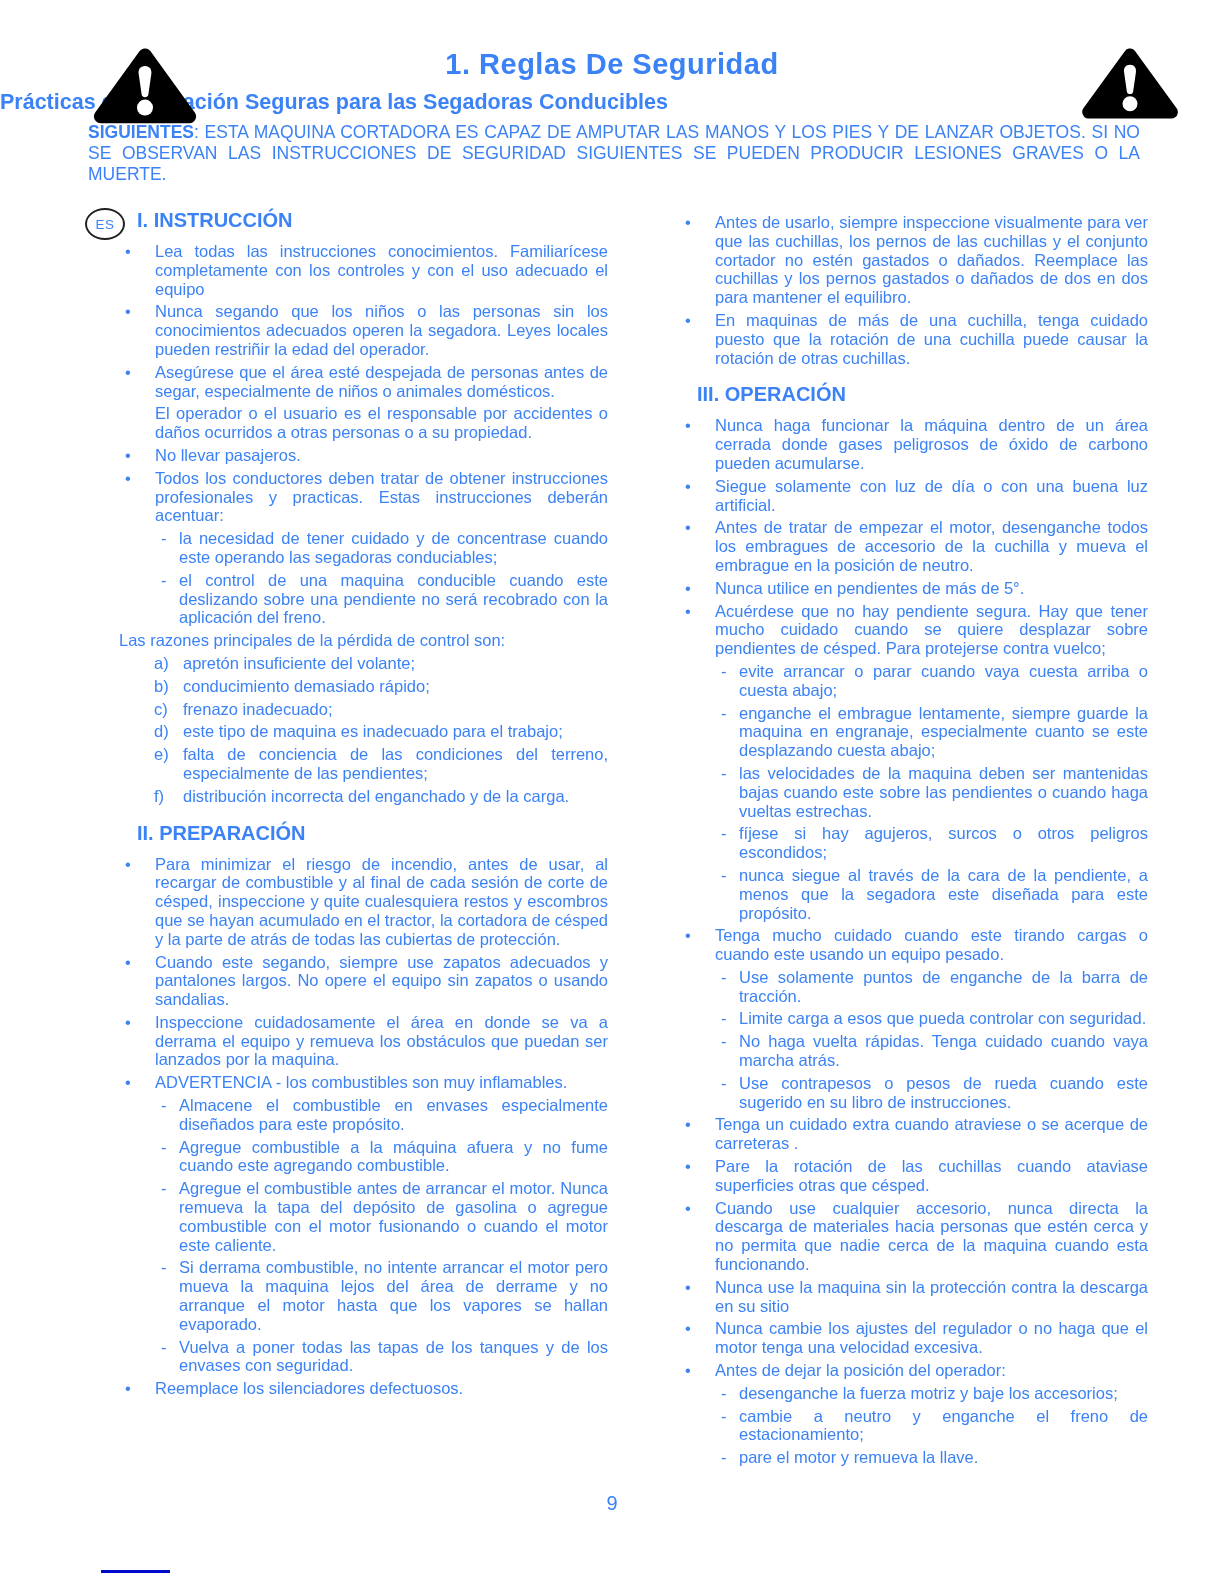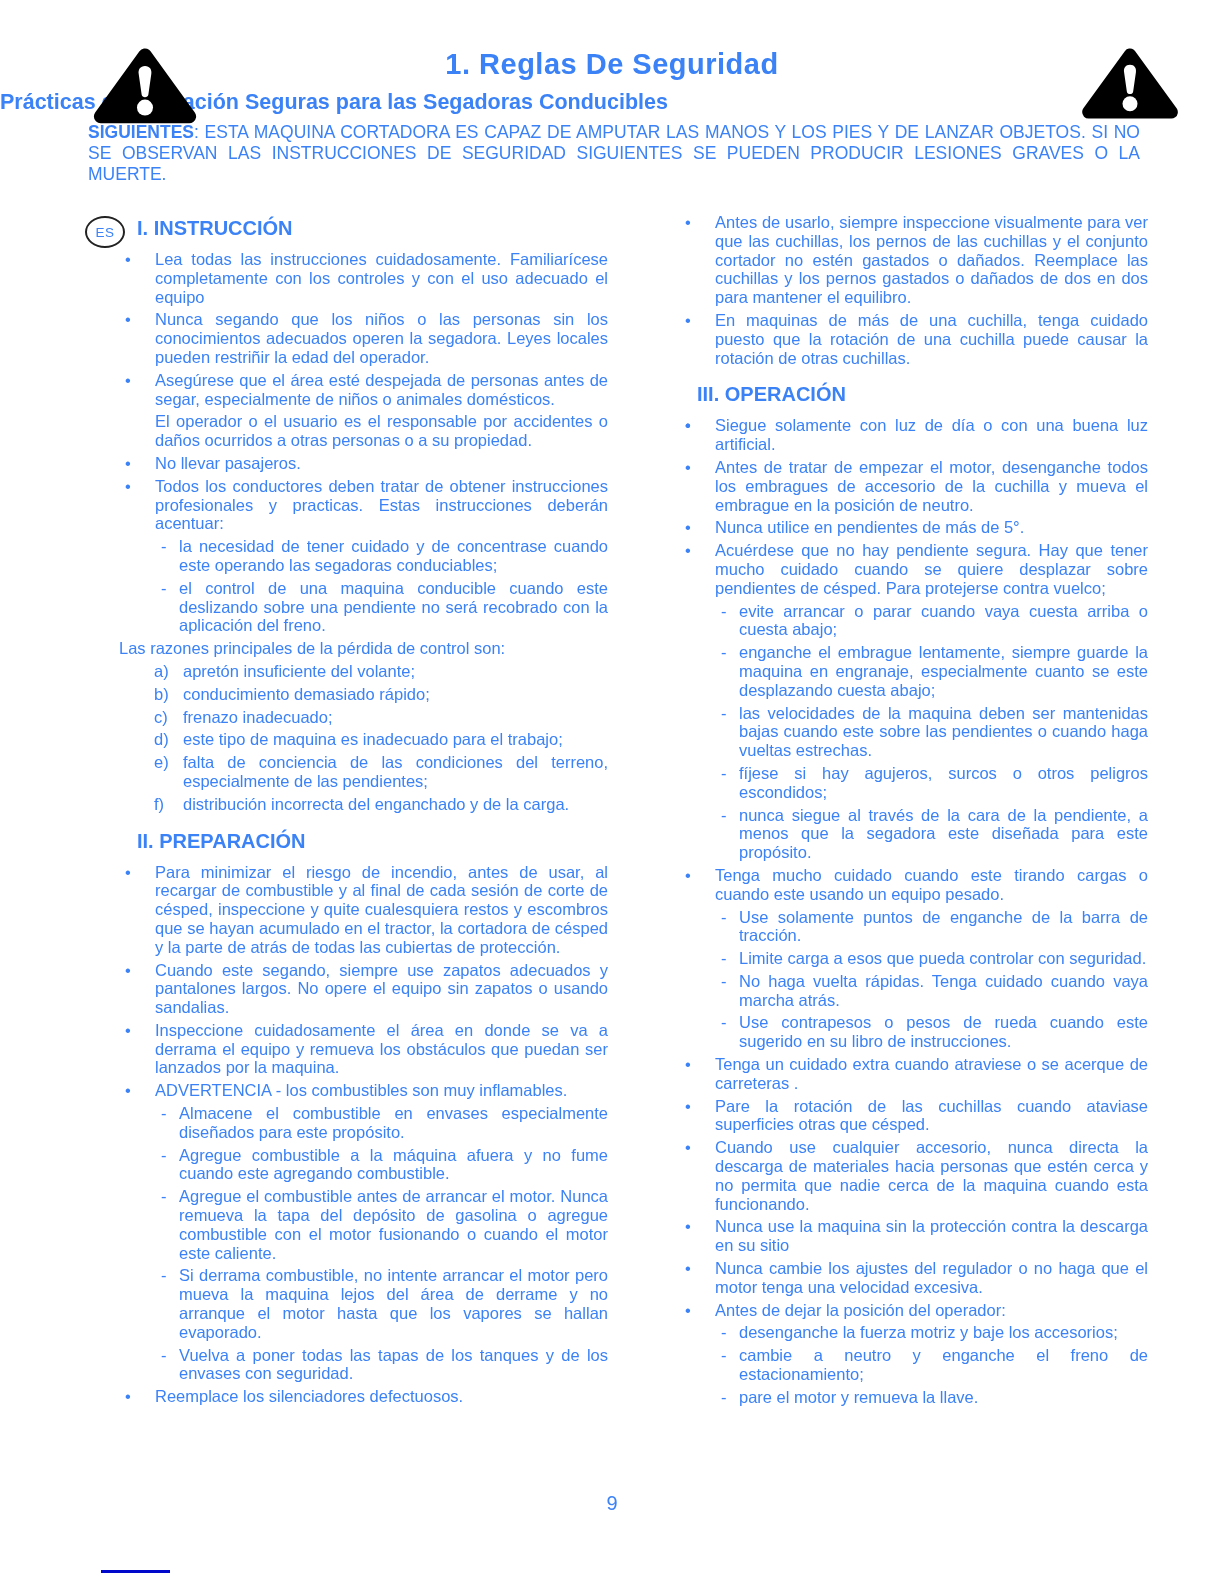--- a/index.html
+++ b/index.html
@@ -11,21 +11,21 @@
   .important{margin:7px 84px 0 88px;font-size:17.5px;line-height:21px;text-align:justify;}
   .important .lbl{font-weight:bold;}
   .tri{position:absolute;top:48px;}
   .tri-left{left:92px;}
   .tri-right{left:1080px;}
   
   .cols{display:flex;margin-top:24px;align-items:flex-start;}
   .col-l{margin-left:88px;width:520px;}
   .col-r{margin-left:40px;width:500px;}
   .h{position:relative;font-size:20px;font-weight:bold;padding-left:49px;margin:16px 0 10px 0;}
-  .h.first{margin-top:8px;}
+  .h.first{margin-top:0;}
   .es{position:absolute;left:-3px;top:-1px;width:36px;height:28px;border:2px solid #222;border-radius:50%;
       display:flex;align-items:center;justify-content:center;font-size:13.5px;font-weight:normal;letter-spacing:.5px;}
   .it{position:relative;margin:4px 0;font-size:16.5px;line-height:18.8px;text-align:justify;}
   .it .mk{position:absolute;text-align:left;}
   .b{padding-left:67px;}  .b>.mk{left:37px;}
   .d{padding-left:91px;}  .d>.mk{left:73px;}
   .l{padding-left:95px;}  .l>.mk{left:66px;}
   .c{padding-left:67px;}
   .p{padding-left:31px;}
   
@@ -57,21 +57,21 @@
   <div class="important"><span class="lbl">SIGUIENTES</span><span>: ESTA MAQUINA CORTADORA ES CAPAZ DE AMPUTAR LAS MANOS Y LOS PIES Y DE LANZAR OBJETOS. SI NO SE OBSERVAN LAS INSTRUCCIONES DE SEGURIDAD SIGUIENTES SE PUEDEN PRODUCIR LESIONES GRAVES O LA MUERTE.</span></div>
 
   <div class="cols">
 
     <div class="col-l">
       <div class="h first">
         <span class="es">ES</span>
         <span>I. INSTRUCCIÓN</span>
       </div>
 
-      <div class="it b"><span class="mk">•</span><span>Lea todas las instrucciones cuidadosamente. Familiarícese completamente con los controles y con el uso adecuado el equipo</span></div>
+      <div class="it b"><span class="mk">•</span><span>Lea todas las instrucciones conocimientos. Familiarícese completamente con los controles y con el uso adecuado el equipo</span></div>
       <div class="it b"><span class="mk">•</span><span>Nunca segando que los niños o las personas sin los conocimientos adecuados operen la segadora. Leyes locales pueden restriñir la edad del operador.</span></div>
       <div class="it b"><span class="mk">•</span><span>Asegúrese que el área esté despejada de personas antes de segar, especialmente de niños o animales domésticos.</span></div>
       <div class="it c"><span>El operador o el usuario es el responsable por accidentes o daños ocurridos a otras personas o a su propiedad.</span></div>
       <div class="it b"><span class="mk">•</span><span>No llevar pasajeros.</span></div>
       <div class="it b"><span class="mk">•</span><span>Todos los conductores deben tratar de obtener instrucciones profesionales y practicas. Estas instrucciones deberán acentuar:</span></div>
       <div class="it d"><span class="mk">-</span><span>la necesidad de tener cuidado y de concentrase cuando este operando las segadoras conduciables;</span></div>
       <div class="it d"><span class="mk">-</span><span>el control de una maquina conducible cuando este deslizando sobre una pendiente no será recobrado con la aplicación del freno.</span></div>
       <div class="it p"><span>Las razones principales de la pérdida de control son:</span></div>
       <div class="it l"><span class="mk">a)</span><span>apretón insuficiente del volante;</span></div>
       <div class="it l"><span class="mk">b)</span><span>conducimiento demasiado rápido;</span></div>
@@ -93,21 +93,21 @@
       <div class="it d"><span class="mk">-</span><span>Vuelva a poner todas las tapas de los tanques y de los envases con seguridad.</span></div>
       <div class="it b"><span class="mk">•</span><span>Reemplace los silenciadores defectuosos.</span></div>
     </div>
 
     <div class="col-r">
       <div class="it b"><span class="mk">•</span><span>Antes de usarlo, siempre inspeccione visualmente para ver que las cuchillas, los pernos de las cuchillas y el conjunto cortador no estén gastados o dañados. Reemplace las cuchillas y los pernos gastados o dañados de dos en dos para mantener el equilibro.</span></div>
       <div class="it b"><span class="mk">•</span><span>En maquinas de más de una cuchilla, tenga cuidado puesto que la rotación de una cuchilla puede causar la rotación de otras cuchillas.</span></div>
 
       <div class="h"><span>III. OPERACIÓN</span></div>
 
-      <div class="it b"><span class="mk">•</span></div>
+      <div class="it b"><span class="mk">•</span><span>Nunca haga funcionar la máquina dentro de un área cerrada donde gases peligrosos de óxido de carbono pueden acumularse.</span></div>
       <div class="it b"><span class="mk">•</span><span>Siegue solamente con luz de día o con una buena luz artificial.</span></div>
       <div class="it b"><span class="mk">•</span><span>Antes de tratar de empezar el motor, desenganche todos los embragues de accesorio de la cuchilla y mueva el embrague en la posición de neutro.</span></div>
       <div class="it b"><span class="mk">•</span><span>Nunca utilice en pendientes de más de 5°.</span></div>
       <div class="it b"><span class="mk">•</span><span>Acuérdese que no hay pendiente segura. Hay que tener mucho cuidado cuando se quiere desplazar sobre pendientes de césped. Para protejerse contra vuelco;</span></div>
       <div class="it d"><span class="mk">-</span><span>evite arrancar o parar cuando vaya cuesta arriba o cuesta abajo;</span></div>
       <div class="it d"><span class="mk">-</span><span>enganche el embrague lentamente, siempre guarde la maquina en engranaje, especialmente cuanto se este desplazando cuesta abajo;</span></div>
       <div class="it d"><span class="mk">-</span><span>las velocidades de la maquina deben ser mantenidas bajas cuando este sobre las pendientes o cuando haga vueltas estrechas.</span></div>
       <div class="it d"><span class="mk">-</span><span>fíjese si hay agujeros, surcos o otros peligros escondidos;</span></div>
       <div class="it d"><span class="mk">-</span><span>nunca siegue al través de la cara de la pendiente, a menos que la segadora este diseñada para este propósito.</span></div>
       <div class="it b"><span class="mk">•</span><span>Tenga mucho cuidado cuando este tirando cargas o cuando este usando un equipo pesado.</span></div>

